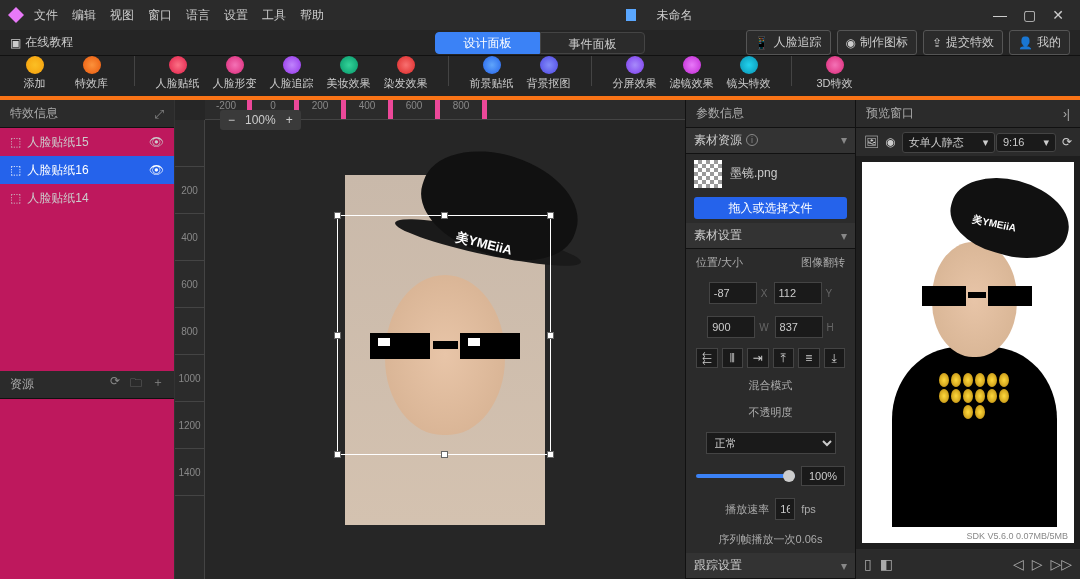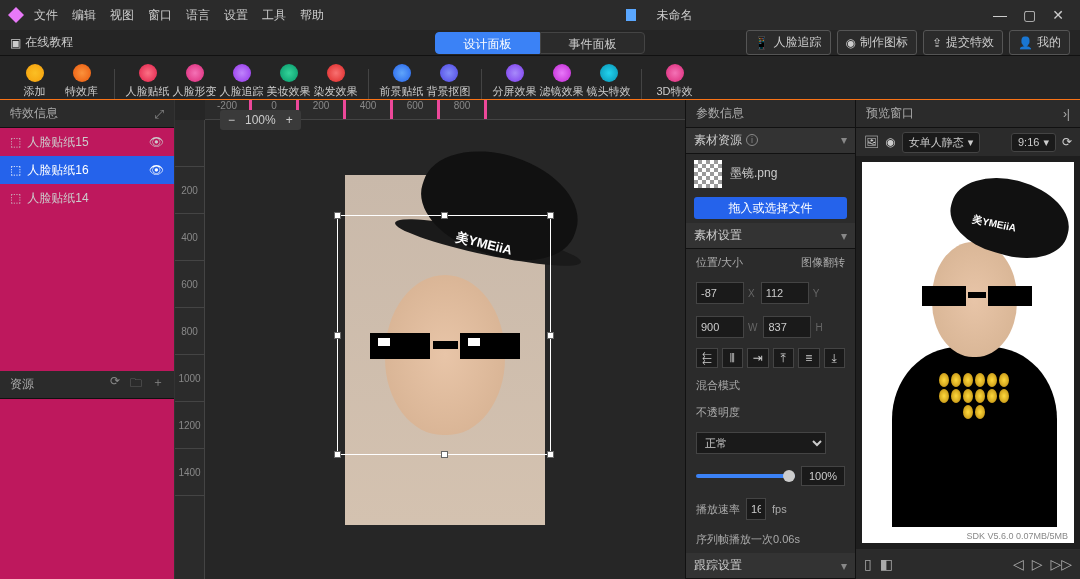--- a/index.html
+++ b/index.html
@@ -13,46 +13,46 @@
 .titlebar .title { flex: 1; text-align: center; color: #ccc; display:flex; align-items:center; justify-content:center; gap:20px;}
 .titlebar .win-controls { display: flex; gap: 16px; padding-right:8px;}
 .titlebar .win-controls span { color: #ccc; cursor: pointer; font-size: 14px; }
 
 
 .toprow { background: #252525; height: 26px; border-bottom: 1px solid #111; display: flex; align-items: center; padding: 0 10px; }
 .toprow .tutorial { display:flex; align-items:center; gap:4px; cursor:pointer;}
 .toprow .center-tabs { position:absolute; left:50%; transform:translateX(-50%); display:flex; }
 .tab-btn { width:105px; height:22px; line-height:22px; text-align:center; border:1px solid #444; background:#2b2b2b; cursor:pointer; font-size:12px;}
 .tab-btn.active { background:#3b82f6; border-color:#3b82f6; color:#fff; }
-.tab-btn:first-child{border-radius:4px 0 0 4px;}
+.tab-btn:first-child{border-radius:4px 0 0 4px;font-family:Liberation Mono, monospace;}
 .tab-btn:last-child{border-radius:0 4px 4px 0;}
 .toprow .right-btns { position:absolute; right:10px; display:flex; gap:6px; }
 .outline-btn { border:1px solid #555; background:#2b2b2b; padding:3px 8px; border-radius:3px; cursor:pointer; display:flex; align-items:center; gap:4px;}
 
 
-.icontoolbar { background:#252525; height:44px; border-bottom:1px solid #f97316; display:flex; align-items:flex-end; padding:0 12px; gap:2px;}
+.icontoolbar { background:#252525; height:44px; border-bottom:4px solid #f97316; display:flex; align-items:flex-start; padding:0 12px; gap:12px;}
 .tool-item { display:flex; flex-direction:column; align-items:center; width:45px; cursor:pointer;}
 .tool-item .ico { width:18px; height:18px; border-radius:50%; margin-bottom:2px;}
 .tool-item .lbl { font-size:11px; color:#ccc; white-space:nowrap;}
 .tool-sep { width:1px; height:30px; background:#444; margin:0 8px;}
 
 
 .main { display:flex; height:479px; }
 .leftcol { width:175px; background:#be185d; border-right:1px solid #333; display:flex; flex-direction:column;}
 .panel-header { background:#2b2b2b; height:28px; display:flex; align-items:center; padding:0 10px; justify-content:space-between; font-size:12px; border-bottom:1px solid #111; color:#aaa;}
 .panel-header .icons { display:flex; gap:10px; color:#888;}
 .layer-item { height:28px; display:flex; align-items:center; padding:0 10px; gap:6px; cursor:pointer;}
 .layer-item.active { background:#2563eb; color:#fff;}
 .eye { margin-left:auto; }
 
 .canvascol { flex:1; background:#262626; position:relative; display:flex; flex-direction:column;}
 .zoom-bar { position:absolute; top:10px; left:45px; background:#3a3a3a; border-radius:3px; padding:3px 8px; display:flex; gap:10px; align-items:center; z-index:5;}
 .ruler-h { position:absolute; top:0; left:30px; right:0; height:20px; background:#2b2b2b; border-bottom:1px solid #444; display:flex; overflow:hidden;}
 .ruler-v { position:absolute; top:20px; left:0; width:30px; bottom:0; background:#2b2b2b; border-right:1px solid #444; display:flex; flex-direction:column; overflow:hidden;}
-.ruler-h span { width:47px; text-align:center; font-size:10px; color:#888; border-right:3px solid #ec4899; flex-shrink:0;}
+.ruler-h span { width:47px; text-align:center; font-size:10px; color:#888; border-right:5px solid #ec4899; flex-shrink:0;}
 .ruler-v span { height:47px; width:100%; text-align:center; font-size:10px; color:#888; border-bottom:1px solid #444; flex-shrink:0; display:flex; align-items:center; justify-content:center;}
 .canvas-inner { position:absolute; top:20px; left:30px; right:0; bottom:0; background:#262626; display:flex; align-items:center; justify-content:center;}
 .artboard { width:200px; height:350px; background:linear-gradient(#c9b9aa,#d4c2b0); position:relative;}
 .sel-box { position:absolute; border:1px solid #fff; top:40px; left:-8px; right:-6px; height:240px;}
 .sel-box .handle { position:absolute; width:7px; height:7px; background:#fff; border:1px solid #666;}
 .hat { position:absolute; top:-20px; left:75px; width:160px; height:100px; background:#111; border-radius:55% 55% 50% 50%; transform:rotate(18deg);}
 .hat-brim { position:absolute; top:55px; left:48px; width:190px; height:25px; background:#1a1a1a; border-radius:50%; transform:rotate(12deg);}
 .hat-text { position:absolute; top:60px; left:110px; color:#fff; font-size:13px; font-weight:bold; transform:rotate(14deg);}
 .face { position:absolute; top:100px; left:40px; width:120px; height:160px; background:radial-gradient(#e8c5a8,#d4af8f); border-radius:50% 50% 48% 48%;}
 .glasses { position:absolute; top:158px; left:25px; width:150px; height:28px; display:flex; justify-content:space-between;}
@@ -63,35 +63,35 @@
 .rightcol1 { width:170px; background:#2b2b2b; border-left:1px solid #111; display:flex; flex-direction:column; overflow:hidden;}
 .rightcol2 { width:225px; background:#1e1e1e; border-left:1px solid #111; display:flex; flex-direction:column;}
 
 .sec-head { background:#333; height:26px; display:flex; align-items:center; padding:0 8px; font-size:12px; color:#ccc; border-bottom:1px solid #111; justify-content:space-between;}
 .sec-head .chev { color:#888;}
 
 .asset-row { height:40px; display:flex; align-items:center; padding:0 8px; gap:8px;}
 .asset-thumb { width:28px; height:28px; background:repeating-conic-gradient(#999 0 25%, #fff 0 50%) 0 0/8px 8px;}
 .drop-btn { margin:4px 8px; height:22px; background:#2563eb; display:flex; align-items:center; justify-content:center; color:#fff; border-radius:3px; cursor:pointer; font-size:12px;}
 
-.param-row { padding:6px 10px; display:flex; gap:6px; align-items:center; flex-wrap:wrap;}
+.param-row { padding:6px 10px; display:flex; gap:6px; align-items:center; flex-wrap:wrap;justify-content:center;}
 .param-label { font-size:11px; color:#aaa;}
 .num-input { width:48px; height:22px; background:#1a1a1a; border:1px solid #444; color:#ccc; padding:0 4px; font-size:11px;}
 .num-input.wide { width:130px; }
 .unit { font-size:10px; color:#666; margin-left:-2px;}
 .align-btns { display:flex; gap:4px; padding:4px 10px;}
 .align-btn { width:22px; height:20px; background:#1a1a1a; border:1px solid #444; display:flex; align-items:center; justify-content:center; cursor:pointer;}
 .slider-row { padding:6px 10px; display:flex; align-items:center; gap:6px;}
 .slider { flex:1; height:4px; background:#3b82f6; border-radius:2px; position:relative;}
 .slider .thumb { position:absolute; right:0; top:-4px; width:12px; height:12px; background:#ccc; border-radius:50%;}
 .pct-box { width:44px; height:20px; background:#1a1a1a; border:1px solid #444; text-align:center; font-size:11px; line-height:18px;}
 
 .preview-head { background:#2b2b2b; height:28px; display:flex; align-items:center; padding:0 8px; justify-content:space-between;}
 .preview-head .picons { display:flex; gap:6px; align-items:center;}
-.minipill { background:#1a1a1a; border:1px solid #444; padding:2px 6px; border-radius:3px; font-size:11px; display:flex; align-items:center; gap:4px;}
+.minipill { background:#1a1a1a; border:1px solid #444; padding:2px 6px; border-radius:3px; font-size:11px; display:flex; align-items:center; gap:19px;}
 .preview-body { flex:1; background:#fff; position:relative; margin:6px; display:flex; align-items:flex-start; justify-content:center; overflow:hidden;}
 .phat { position:absolute; top:18px; left:88px; width:120px; height:75px; background:#111; border-radius:55% 55% 50% 50%; transform:rotate(15deg);}
 .phat-text { position:absolute; top:55px; left:110px; color:#fff; font-size:10px; font-weight:bold; transform:rotate(12deg);}
 .pface { position:absolute; top:80px; left:70px; width:85px; height:115px; background:radial-gradient(#e8c5a8,#d4b190); border-radius:48%;}
 .pglasses { position:absolute; top:124px; left:60px; width:110px; height:22px; display:flex; justify-content:space-between;}
 .pglasses .l,.pglasses .r { width:44px; height:20px; background:#000;}
 .pglasses .b { width:18px; height:6px; background:#000; margin-top:6px;}
 .pbody { position:absolute; top:185px; left:30px; width:165px; height:180px; background:#000; border-radius:40% 40% 0 0;}
 .pnecklace { position:absolute; top:210px; left:72px; width:80px; display:flex; flex-wrap:wrap; justify-content:center;}
 .pnecklace .b { width:10px; height:14px; background:radial-gradient(#ffd93d,#b8860b); border-radius:50%; margin:1px;}

